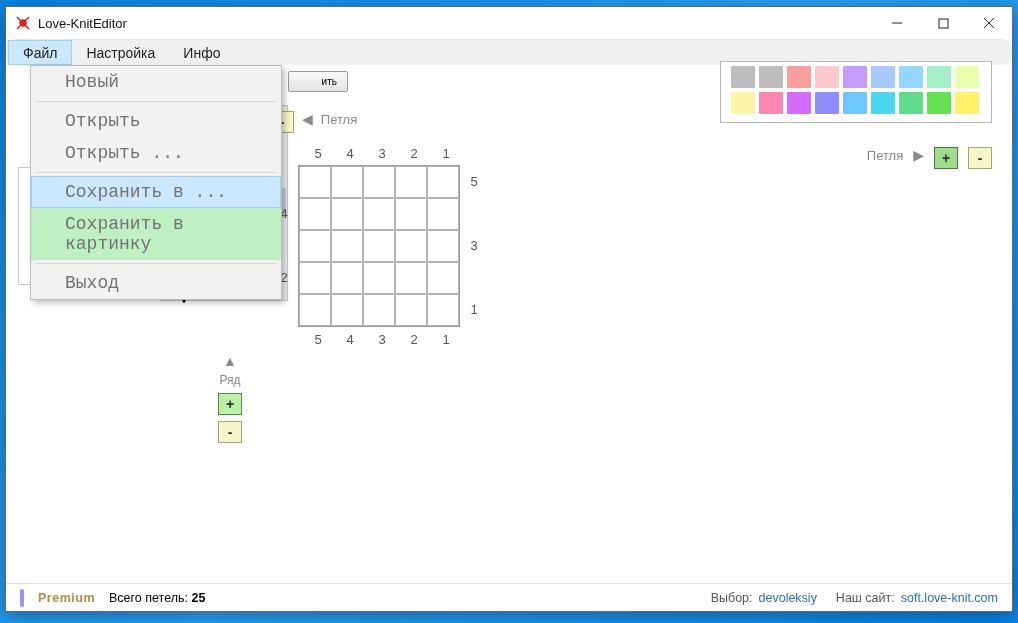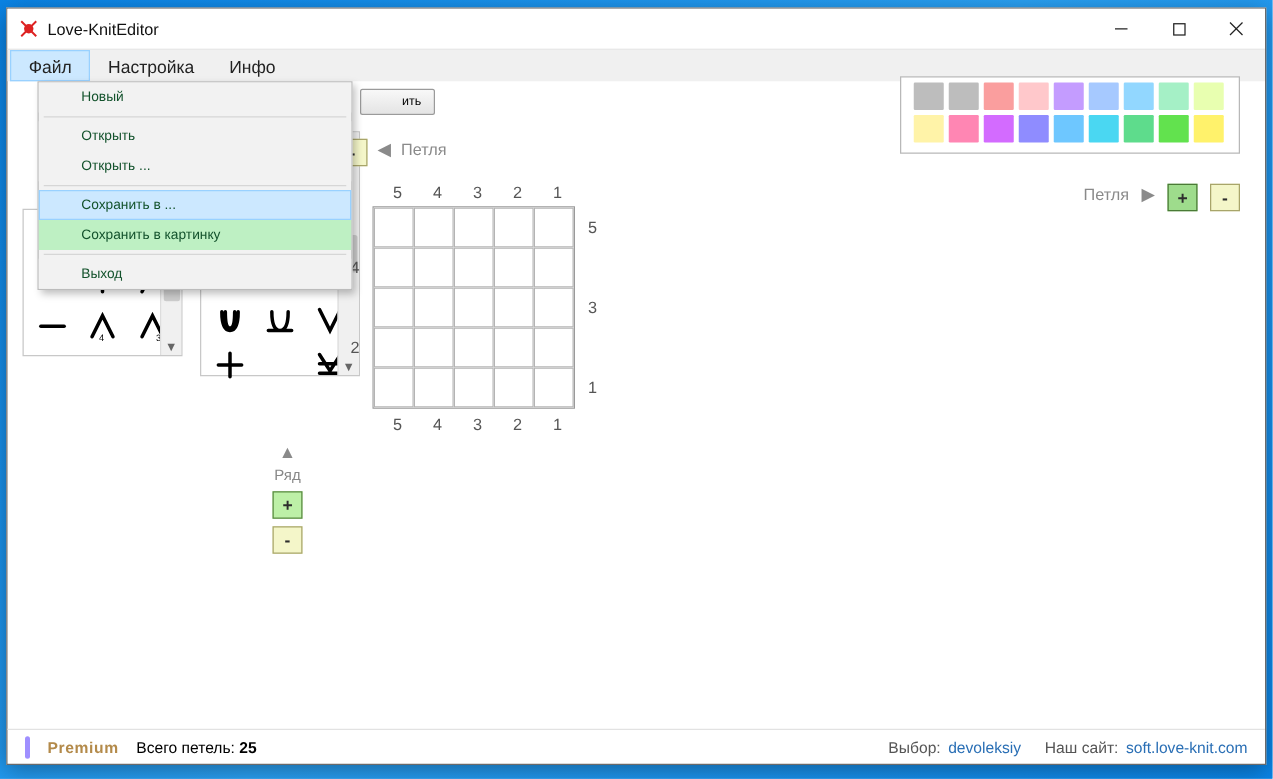--- a/index.html
+++ b/index.html
@@ -38,20 +38,21 @@
   .title-text { font-size:13px; color:#111;}
   .win-controls { display:flex; }
   .win-btn { width:46px; height:32px; display:flex; align-items:center; justify-content:center; font-size:14px; color:#222;}
   
   .menubar {
     height:26px;
     background:#f0f0f0;
     border-top:1px solid #e8e8e8;
     display:flex; align-items:stretch;
     padding-left:2px;
+    border-radius:11px;
   }
   .menu-item {
     padding:0 14px;
     display:flex; align-items:center;
     font-size:14px;
     color:#222;
   }
   .menu-item.active {
     background:#cce8ff;
     border:1px solid #99d1ff;
@@ -61,24 +62,25 @@
     position:absolute;
     top:58px; left:24px;
     width:252px;
     background:#f2f2f2;
     border:1px solid #bcbcbc;
     box-shadow:3px 3px 6px rgba(0,0,0,.25);
     z-index:50;
   }
   .dd-item {
     padding:6px 10px 6px 34px;
-    font-size:11px;
-    color:#14532d;
+    font-size:18px;
+    color:#737373;
     background:#f2f2f2;
     position:relative;
+    font-family:Liberation Mono, monospace;
   }
   .dd-sep { height:1px; background:#d6d6d6; margin:3px 4px;}
   .dd-item.hover { background:#cce8ff; border:1px solid #99d1ff; padding:5px 9px 5px 33px;}
   .dd-item.green { background:#bef0c3;}
   
   .toolbar-area {
     height:40px;
     display:flex; align-items:center;
     padding:4px 8px;
     position:relative;

